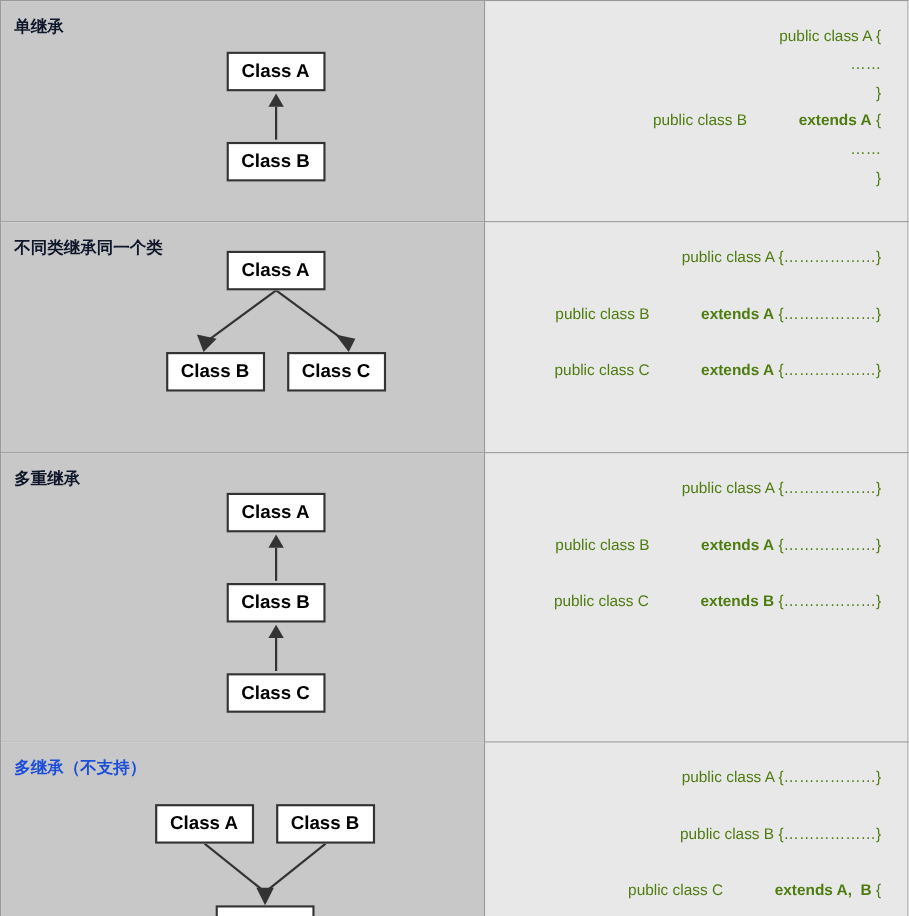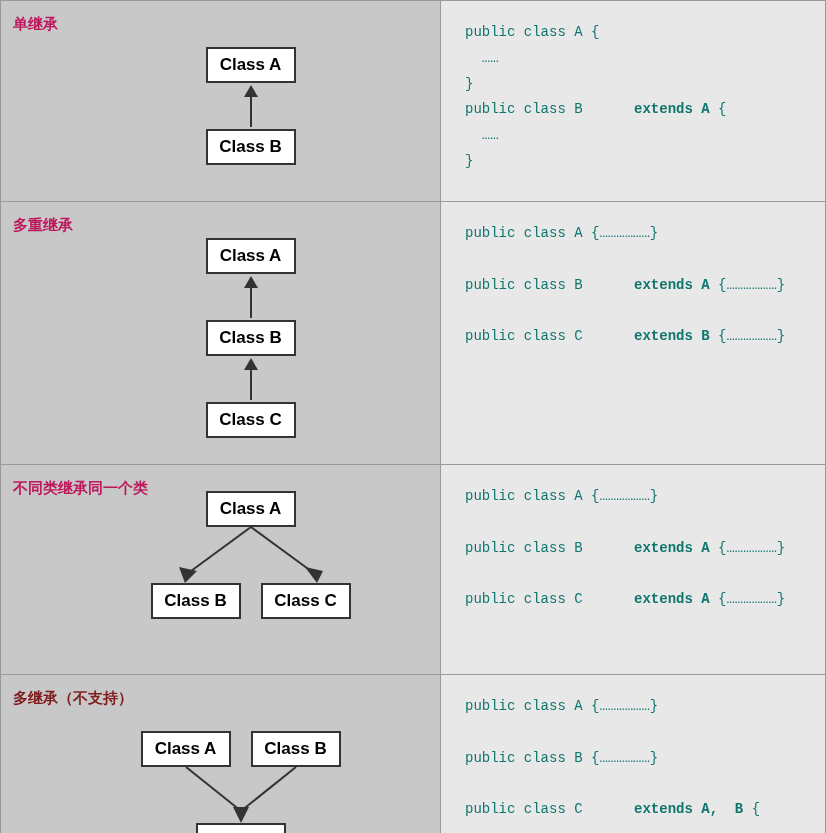--- a/index.html
+++ b/index.html
@@ -24,27 +24,27 @@
       position: relative;
     }
     .right-cell {
       background: #e8e8e8;
       padding: 20px 24px;
       vertical-align: middle;
     }
     .section-label {
       font-size: 15px;
       font-weight: bold;
-      color: #be185d;
+      color: #0f172a;
       position: absolute;
       top: 14px;
       left: 12px;
     }
     .section-label.red {
-      color: #7f1d1d;
+      color: #1d4ed8;
     }
     
     .class-box {
       border: 2px solid #333;
       background: #fff;
       padding: 6px 0;
       font-size: 17px;
       font-weight: bold;
       display: inline-block;
       min-width: 90px;
@@ -72,24 +72,25 @@
     }
     .arrow-head-up {
       width: 0;
       height: 0;
       border-left: 7px solid transparent;
       border-right: 7px solid transparent;
       border-bottom: 12px solid #333;
     }
     
     .code-block {
-      font-family: Liberation Mono, monospace;
+      font-family: Liberation Sans, sans-serif;
       font-size: 14px;
       line-height: 1.7;
-      color: #0f766e;
+      color: #4d7c0f;
+      text-align: right;
     }
     .code-block .bold {
       font-weight: bold;
       margin-left: 43px;
     }
     .code-line {
       display: block;
       margin-bottom: 2px;
     }
     
@@ -135,20 +136,59 @@
         <span class="code-line">}</span>
         <span class="code-line">public class B <span class="bold">extends A</span> {</span>
         <span class="code-line">&nbsp;&nbsp;……</span>
         <span class="code-line">}</span>
       </div>
     </td>
   </tr>
 
   <tr class="section-row">
     <td class="left-cell">
+      <span class="section-label">不同类继承同一个类</span>
+      <div class="s3-diagram">
+        <div style="display:flex;flex-direction:column;align-items:center;padding-left:40px;">
+
+          <div class="class-box">Class A</div>
+
+          <div style="position:relative;width:200px;height:56px;">
+            <svg width="200" height="56">
+
+              <line x1="100" y1="0" x2="40" y2="44" stroke="#333" stroke-width="2"></line>
+
+              <polygon points="34,56 28,40 46,44" fill="#333"></polygon>
+
+              <line x1="100" y1="0" x2="160" y2="44" stroke="#333" stroke-width="2"></line>
+
+              <polygon points="166,56 154,40 172,44" fill="#333"></polygon>
+            </svg>
+          </div>
+
+          <div style="display:flex;gap:20px;">
+            <div class="class-box">Class B</div>
+            <div class="class-box">Class C</div>
+          </div>
+        </div>
+      </div>
+    </td>
+    <td class="right-cell">
+      <div class="code-block">
+        <span class="code-line">public class A {………………}</span>
+        <span class="code-line">&nbsp;</span>
+        <span class="code-line">public class B <span class="bold">extends A</span> {………………}</span>
+        <span class="code-line">&nbsp;</span>
+        <span class="code-line">public class C <span class="bold">extends A</span> {………………}</span>
+      </div>
+    </td>
+  </tr>
+
+  <tr class="section-row">
+    <td class="left-cell">
       <span class="section-label">多重继承</span>
       <div class="s2-diagram">
         <div class="diagram">
           <div class="class-box">Class A</div>
           <div class="arrow-up">
             <div class="arrow-head-up"></div>
             <div class="arrow-line"></div>
           </div>
           <div class="class-box">Class B</div>
           <div class="arrow-up">
@@ -163,59 +203,20 @@
       <div class="code-block">
         <span class="code-line">public class A {………………}</span>
         <span class="code-line">&nbsp;</span>
         <span class="code-line">public class B <span class="bold">extends A</span> {………………}</span>
         <span class="code-line">&nbsp;</span>
         <span class="code-line">public class C <span class="bold">extends B</span> {………………}</span>
       </div>
     </td>
   </tr>
 
-  <tr class="section-row">
-    <td class="left-cell">
-      <span class="section-label">不同类继承同一个类</span>
-      <div class="s3-diagram">
-        <div style="display:flex;flex-direction:column;align-items:center;padding-left:40px;">
-
-          <div class="class-box">Class A</div>
-
-          <div style="position:relative;width:200px;height:56px;">
-            <svg width="200" height="56">
-
-              <line x1="100" y1="0" x2="40" y2="44" stroke="#333" stroke-width="2"></line>
-
-              <polygon points="34,56 28,40 46,44" fill="#333"></polygon>
-
-              <line x1="100" y1="0" x2="160" y2="44" stroke="#333" stroke-width="2"></line>
-
-              <polygon points="166,56 154,40 172,44" fill="#333"></polygon>
-            </svg>
-          </div>
-
-          <div style="display:flex;gap:20px;">
-            <div class="class-box">Class B</div>
-            <div class="class-box">Class C</div>
-          </div>
-        </div>
-      </div>
-    </td>
-    <td class="right-cell">
-      <div class="code-block">
-        <span class="code-line">public class A {………………}</span>
-        <span class="code-line">&nbsp;</span>
-        <span class="code-line">public class B <span class="bold">extends A</span> {………………}</span>
-        <span class="code-line">&nbsp;</span>
-        <span class="code-line">public class C <span class="bold">extends A</span> {………………}</span>
-      </div>
-    </td>
-  </tr>
-
   <tr>
     <td class="left-cell">
       <span class="section-label red">多继承（不支持）</span>
       <div class="s4-diagram">
         <div style="display:flex;flex-direction:column;align-items:center;padding-left:20px;padding-top:30px;">
 
           <div style="display:flex;gap:20px;">
             <div class="class-box">Class A</div>
             <div class="class-box">Class B</div>
           </div>

